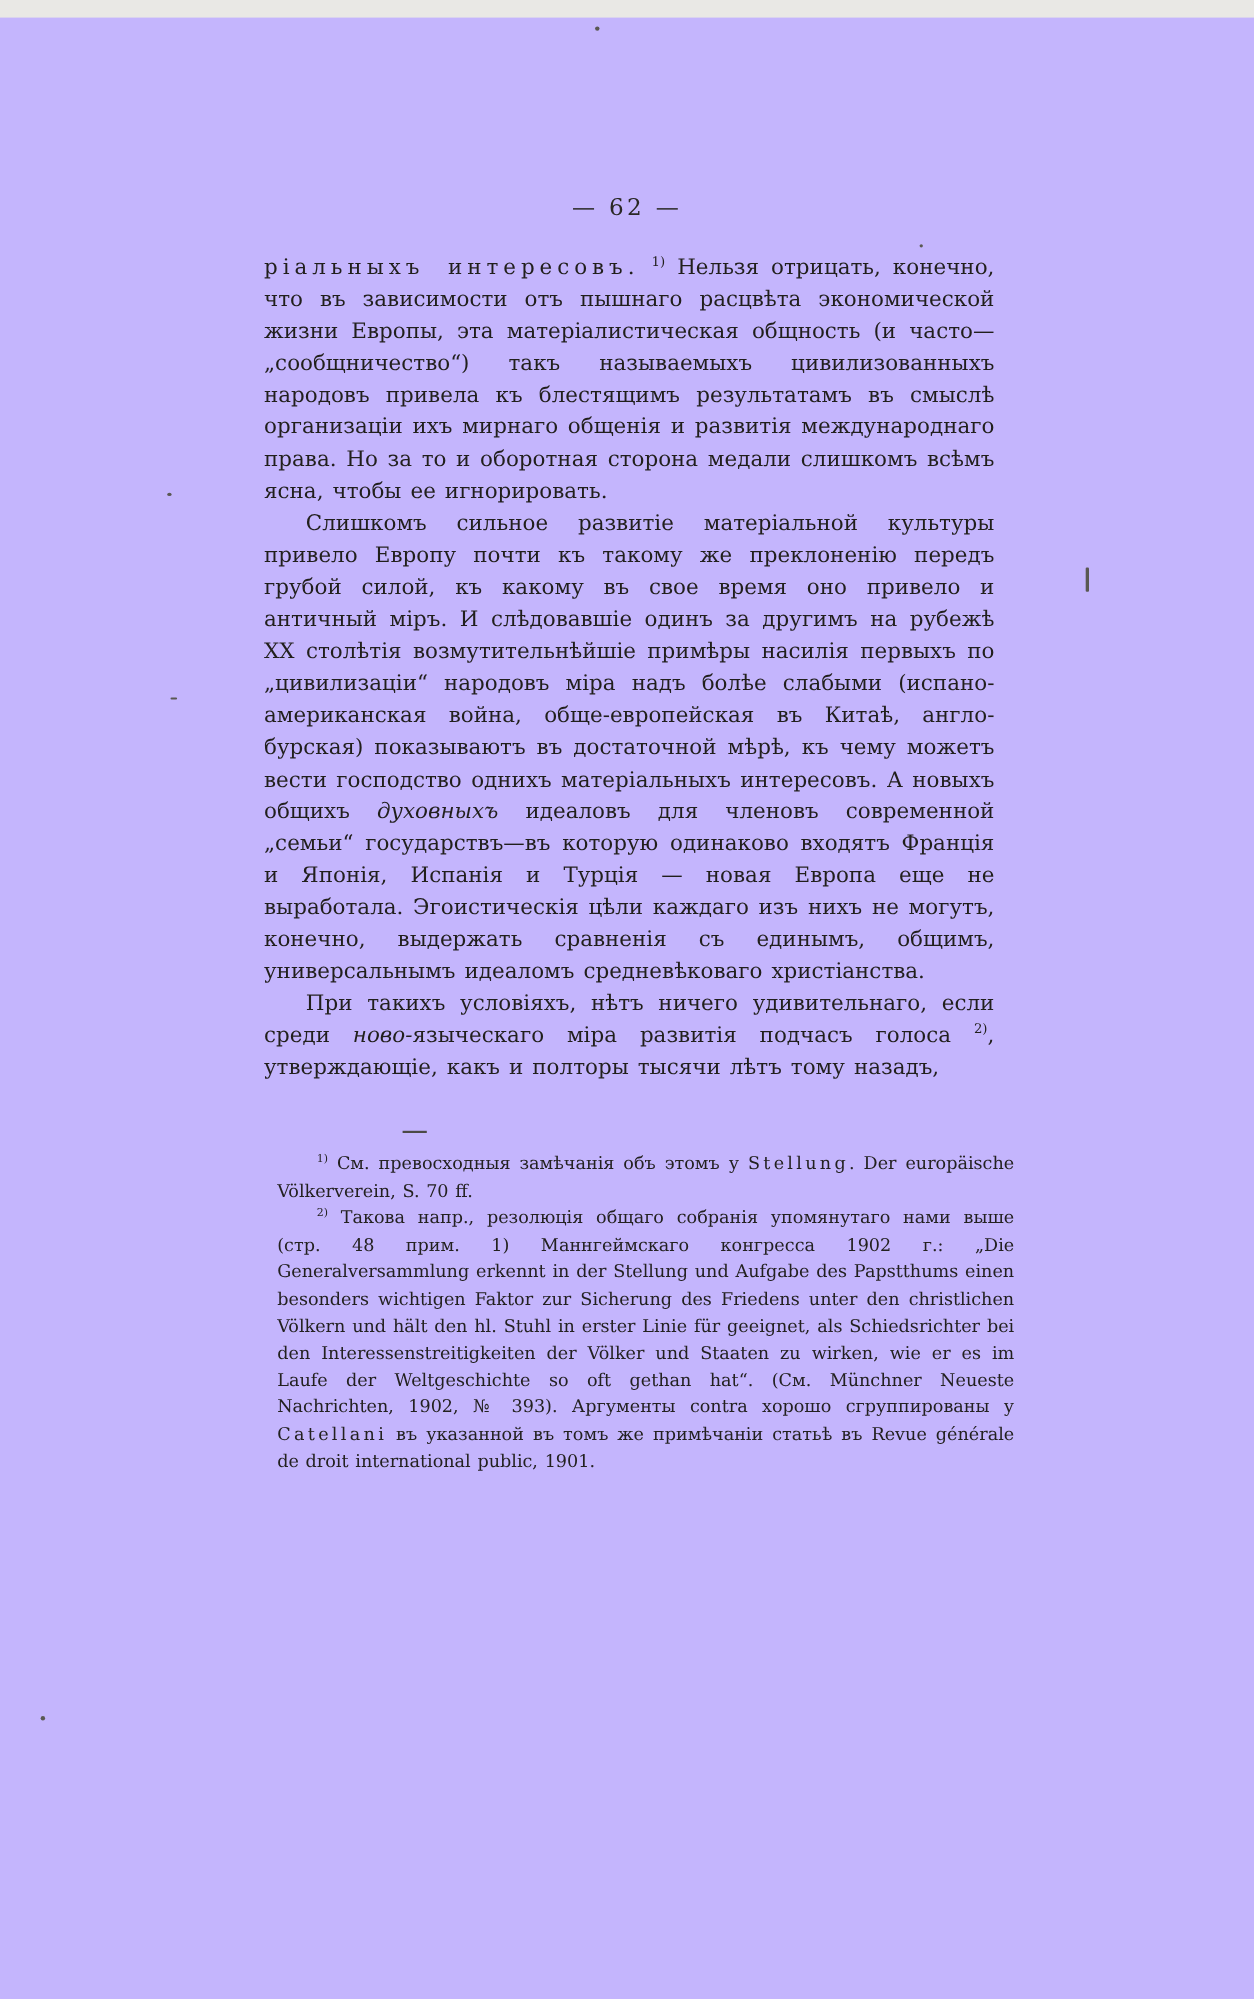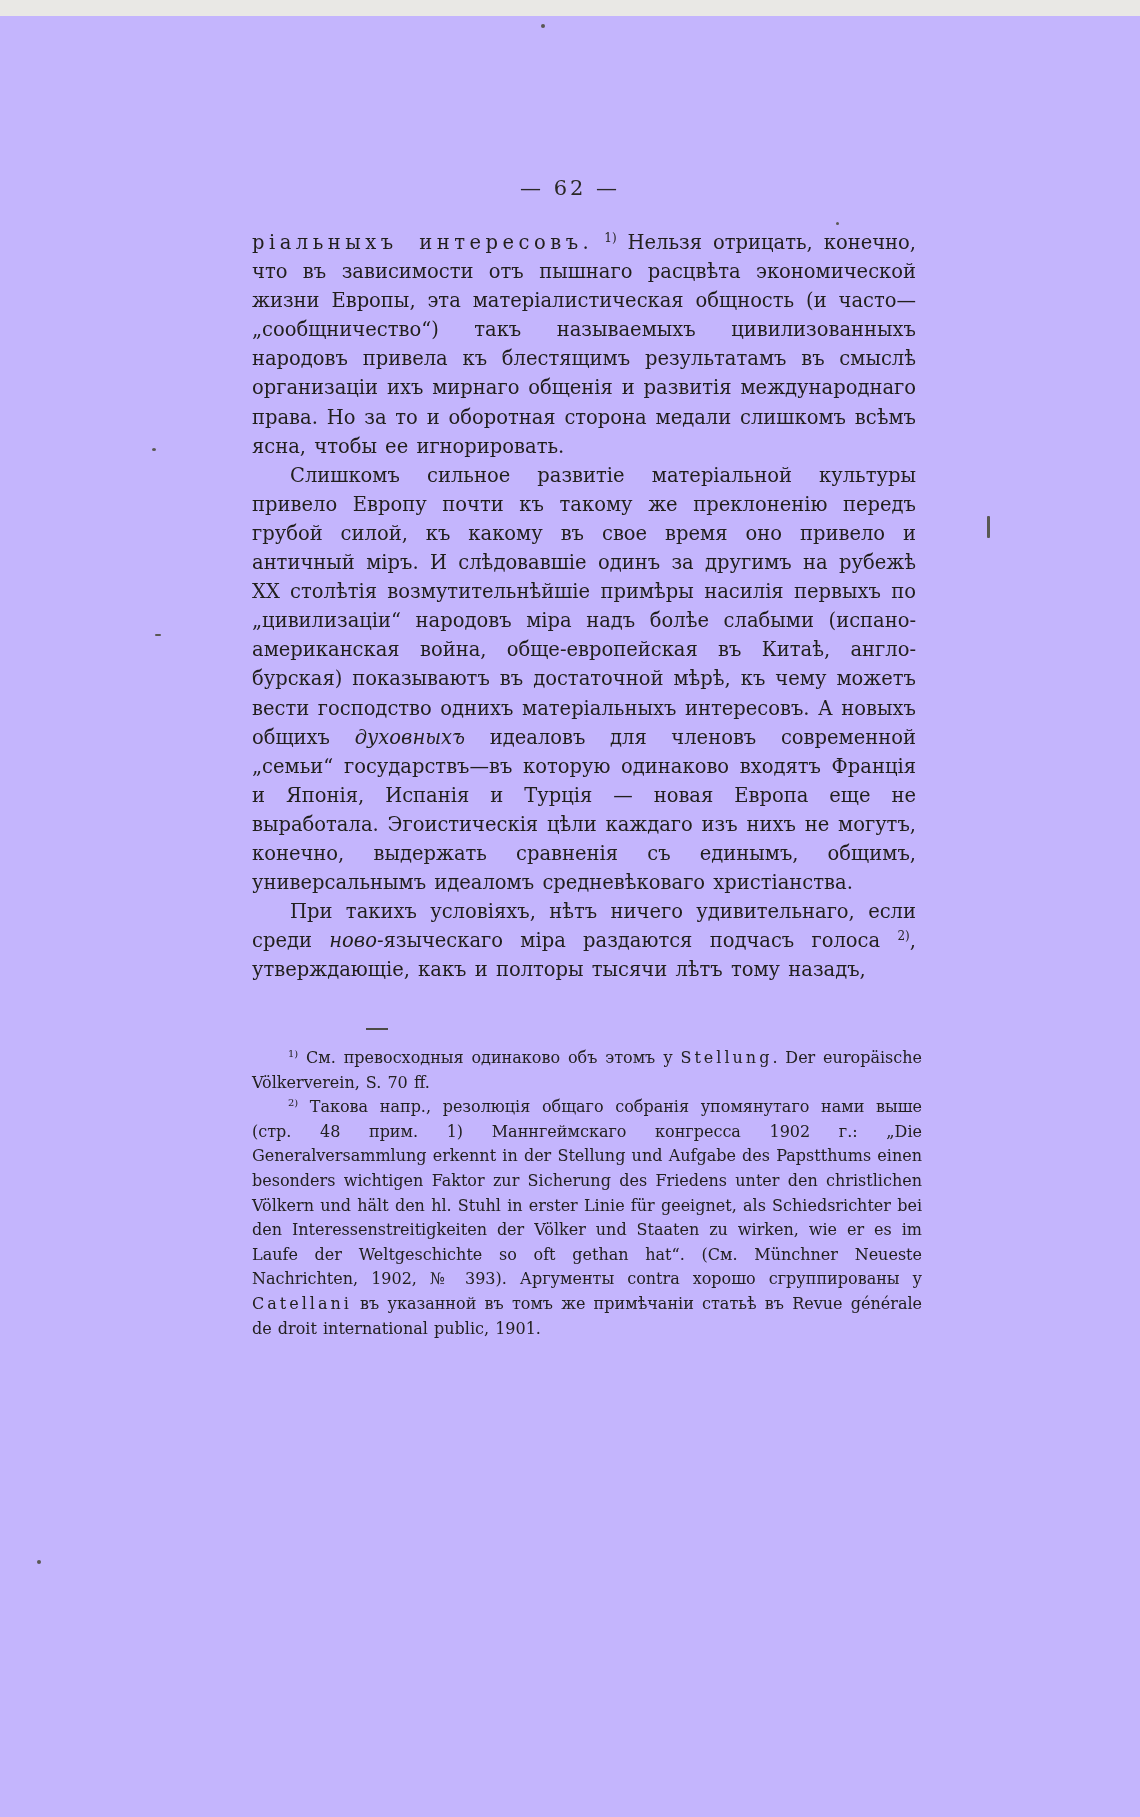--- a/index.html
+++ b/index.html
@@ -15,21 +15,21 @@
     padding-left:48px;
   }
   .pagenum {
     position:absolute; top:160px; left:0; width:100%;
     text-align:center;
     font-size:21px;
     letter-spacing:3px;
     color:#2a2825;
   }
   .content {
-    position:absolute; top:212px; left:252px; width:664px;
+    position:absolute; top:212px; left:240px; width:664px;
     font-size:19.5px;
     line-height:29.1px;
     text-align:justify;
     word-spacing:2px;
   }
   .para { margin:0; }
   .para.indent { text-indent:38px; }
   .spread { letter-spacing:4.5px; word-spacing:8px; }
   .ref {
     font-size:0.62em;
@@ -65,27 +65,27 @@
 
   <div class="pagenum">
     <span>—  62  —</span>
   </div>
 
   <div class="content">
     <p class="para first"><span class="spread">ріальныхъ интересовъ.</span> <sup class="ref">1)</sup><span> Нельзя отрицать, конечно, что въ зависимости отъ пышнаго расцвѣта экономической жизни Европы, эта матеріалистическая общность (и часто— „сообщничество“) такъ называемыхъ цивилизованныхъ народовъ привела къ блестящимъ результатамъ въ смыслѣ организаціи ихъ мирнаго общенія и развитія международнаго права. Но за то и оборотная сторона медали слишкомъ всѣмъ ясна, чтобы ее игнорировать.</span></p>
 
     <p class="para indent"><span>Слишкомъ сильное развитіе матеріальной культуры привело Европу почти къ такому же преклоненію передъ грубой силой, къ какому въ свое время оно привело и античный міръ. И слѣдовавшіе одинъ за другимъ на рубежѣ XX столѣтія возмутительнѣйшіе примѣры насилія первыхъ по „цивилизаціи“ народовъ міра надъ болѣе слабыми (испано-американская война, обще-европейская въ Китаѣ, англо-бурская) показываютъ въ достаточной мѣрѣ, къ чему можетъ вести господство однихъ матеріальныхъ интересовъ. А новыхъ общихъ </span><em class="ital">духовныхъ</em><span> идеаловъ для членовъ современной „семьи“ государствъ—въ которую одинаково входятъ Франція и Японія, Испанія и Турція — новая Европа еще не выработала. Эгоистическія цѣли каждаго изъ нихъ не могутъ, конечно, выдержать сравненія съ единымъ, общимъ, универсальнымъ идеаломъ средневѣковаго христіанства.</span></p>
 
-    <p class="para indent"><span>При такихъ условіяхъ, нѣтъ ничего удивительнаго, если среди </span><em class="ital">ново-</em><span>языческаго міра раздаются подчасъ голоса </span><sup class="ref">2)</sup><span>, утверждающіе, какъ и полторы тысячи лѣтъ тому назадъ,</span></p>
+    <p class="para indent"><span>При такихъ условіяхъ, нѣтъ ничего удивительнаго, если среди </span><em class="ital">ново-</em><span>языческаго міра развитія подчасъ голоса </span><sup class="ref">2)</sup><span>, утверждающіе, какъ и полторы тысячи лѣтъ тому назадъ,</span></p>
   </div>
 
   <div class="fn-sep"></div>
 
   <div class="footnotes">
-    <p class="fn"><sup class="ref">1)</sup><span> См. превосходныя одинаково объ этомъ у </span><span class="spread-sm">Stellung</span><span>. Der europäische Völkerverein, S. 70 ff.</span></p>
+    <p class="fn"><sup class="ref">1)</sup><span> См. превосходныя замѣчанія объ этомъ у </span><span class="spread-sm">Stellung</span><span>. Der europäische Völkerverein, S. 70 ff.</span></p>
 
     <p class="fn"><sup class="ref">2)</sup><span> Такова напр., резолюція общаго собранія упомянутаго нами выше (стр. 48 прим. 1) Маннгеймскаго конгресса 1902 г.: „Die Generalversammlung erkennt in der Stellung und Aufgabe des Papstthums einen besonders wichtigen Faktor zur Sicherung des Friedens unter den christlichen Völkern und hält den hl. Stuhl in erster Linie für geeignet, als Schiedsrichter bei den Interessenstreitigkeiten der Völker und Staaten zu wirken, wie er es im Laufe der Weltgeschichte so oft gethan hat“. (См. Münchner Neueste Nachrichten, 1902, № 393). Аргументы contra хорошо сгруппированы у </span><span class="spread-sm">Catellani</span><span> въ указанной въ томъ же примѣчаніи статьѣ въ Revue générale de droit international public, 1901.</span></p>
   </div>
 
   <div class="artifact" style="left:541px; top:8px; width:4px; height:4px;"></div>
   <div class="artifact" style="left:836px; top:206px; width:3px; height:3px;"></div>
   <div class="artifact dash" style="left:987px; top:500px; width:3px; height:22px;"></div>
   <div class="artifact" style="left:152px; top:432px; width:4px; height:3px;"></div>
   <div class="artifact dash" style="left:155px; top:618px; width:6px; height:2px;"></div>
   <div class="artifact" style="left:37px; top:1544px; width:4px; height:4px;"></div>

